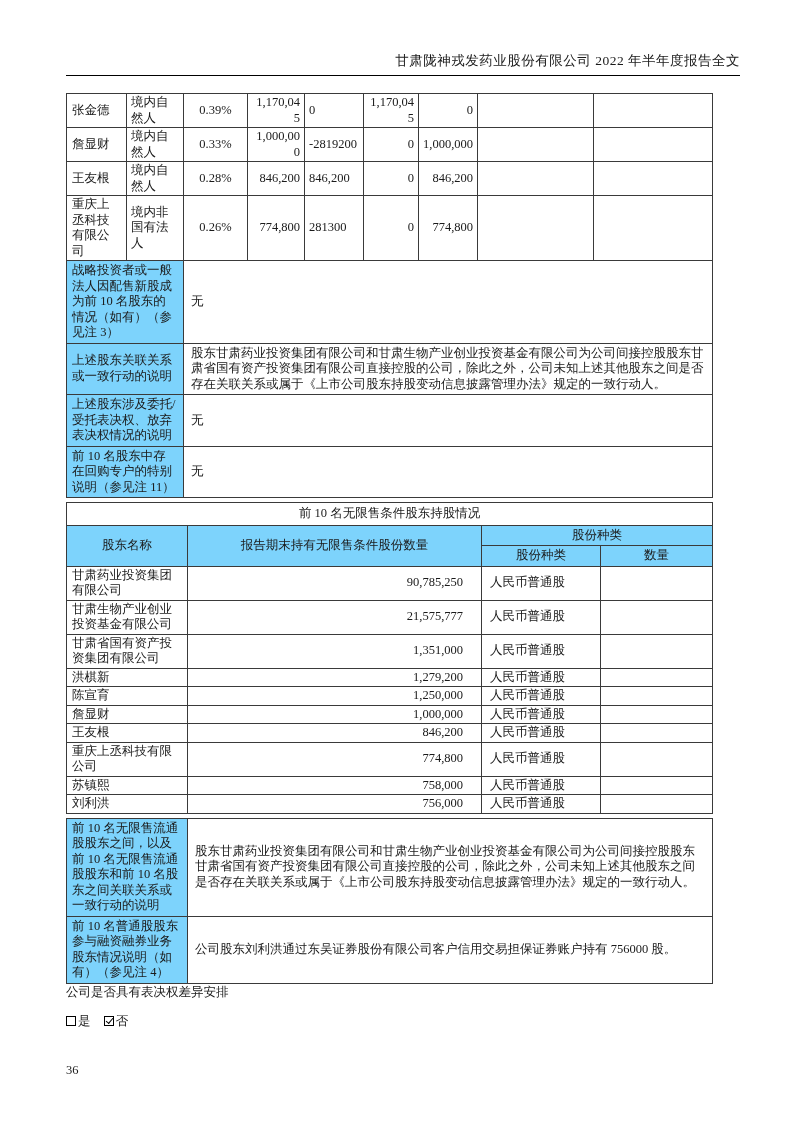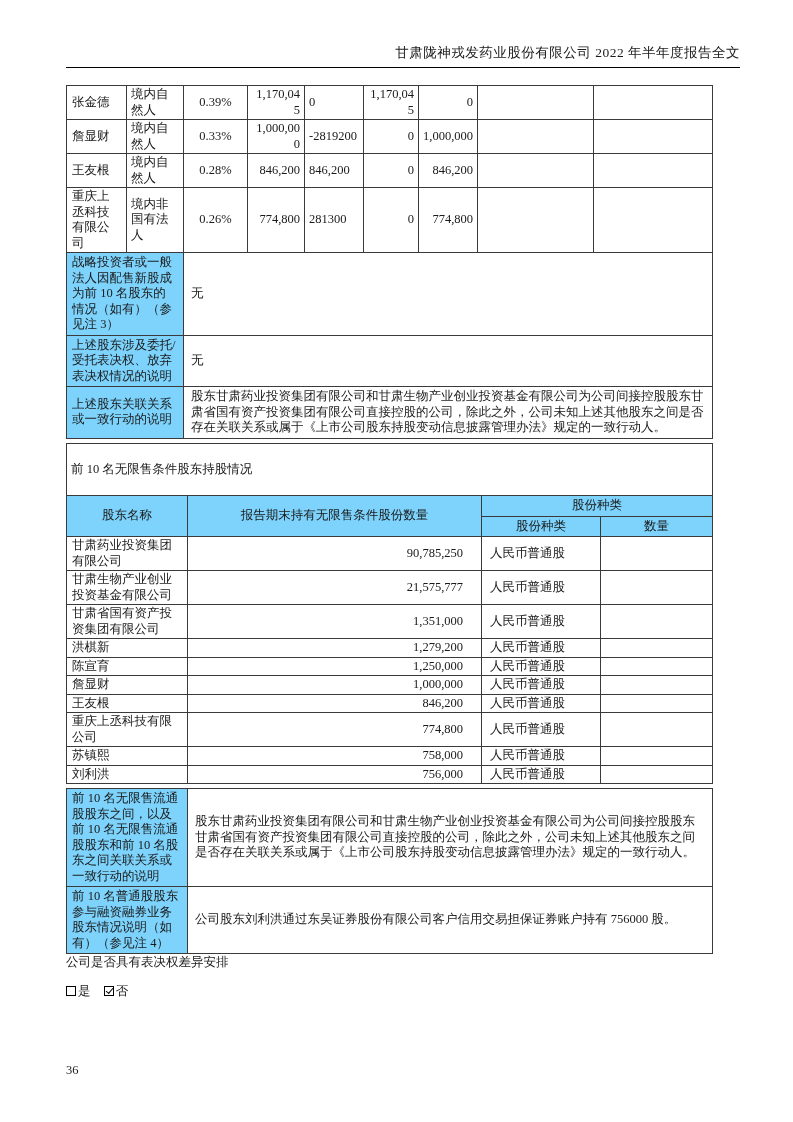--- a/index.html
+++ b/index.html
@@ -7,21 +7,21 @@
   .page {
     position: relative;
     width: 793px; height: 1122px;
     margin: 0 auto;
     background: #ffffff;
     font-family: "Liberation Serif", "DejaVu Serif", serif;
     color: #1a1a1a;
     font-size: 12.5px;
     overflow: hidden;
   }
-  .content { position: absolute; left: 66px; top: 44px; width: 674px; }
+  .content { position: absolute; left: 66px; top: 52px; width: 674px; }
   .page-header {
     text-align: right;
     font-size: 13.5px;
     padding-bottom: 5px;
     border-bottom: 1px solid #000;
     letter-spacing: 0.5px;
   }
   table {
     border-collapse: collapse;
     table-layout: fixed;
@@ -39,21 +39,21 @@
     overflow: hidden;
   }
   .shade { background: #7dd3fc; }
   .name  { text-align: left; padding: 1px 5px; }
   .typ   { text-align: left; }
   .pct   { text-align: center; }
   .num   { text-align: right; word-break: break-all; }
   .chg   { text-align: left; word-break: break-all; }
   .label { text-align: left; padding: 2px 5px; }
   .note-content { text-align: left; padding: 2px 7px; }
-  .tbl-title { padding: 18px 4px; }
+  .tbl-title { text-align: center; padding: 3px 4px; }
   .hdr { text-align: center; padding: 2px 4px; }
   .shares-cell { text-align: right; padding-right: 18px; }
   .class-cell { text-align: left; padding-left: 8px; }
   .after-tables { }
   .vote-question { margin-bottom: 12px; }
   .cb {
     display: inline-block;
     width: 10px; height: 10px;
     border: 1px solid #000;
     position: relative;
@@ -141,26 +141,30 @@
         <td class="num">0</td>
         <td class="num">774,800</td>
         <td></td>
         <td></td>
       </tr>
       <tr>
         <td colspan="2" class="shade label">战略投资者或一般法人因配售新股成为前 10 名股东的情况（如有）（参见注 3）</td>
         <td colspan="7" class="note-content">无</td>
       </tr>
       <tr>
+        <td colspan="2" class="shade label">上述股东关联关系或一致行动的说明</td>
+        <td colspan="7" class="note-content">股东甘肃药业投资集团有限公司和甘肃生物产业创业投资基金有限公司为公司间接控股股东甘肃省国有资产投资集团有限公司直接控股的公司，除此之外，公司未知上述其他股东之间是否存在关联关系或属于《上市公司股东持股变动信息披露管理办法》规定的一致行动人。</td>
+      </tr>
+      <tr>
         <td colspan="2" class="shade label">上述股东涉及委托/受托表决权、放弃表决权情况的说明</td>
         <td colspan="7" class="note-content">无</td>
       </tr>
       <tr>
-        <td colspan="2" class="shade label">上述股东关联关系或一致行动的说明</td>
-        <td colspan="7" class="note-content">股东甘肃药业投资集团有限公司和甘肃生物产业创业投资基金有限公司为公司间接控股股东甘肃省国有资产投资集团有限公司直接控股的公司，除此之外，公司未知上述其他股东之间是否存在关联关系或属于《上市公司股东持股变动信息披露管理办法》规定的一致行动人。</td>
+        <td colspan="2" class="shade label">前 10 名股东中存在回购专户的特别说明（参见注 11）</td>
+        <td colspan="7" class="note-content">无</td>
       </tr>
     </tbody>
       </table>
 
     <table class="t2">
       <colgroup>
         <col style="width:121px">
           <col style="width:294px">
           <col style="width:119px">
           <col style="width:112px">

